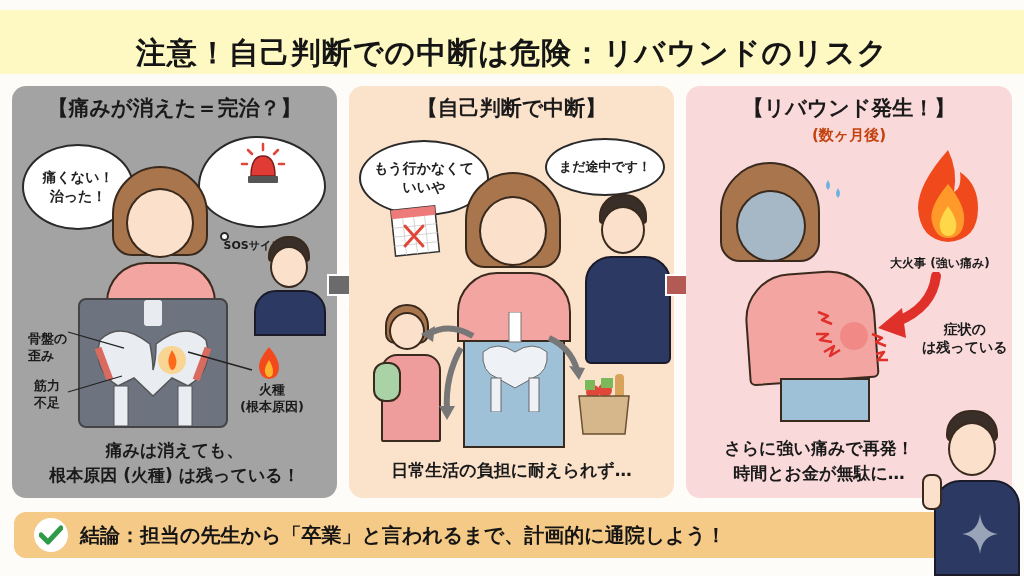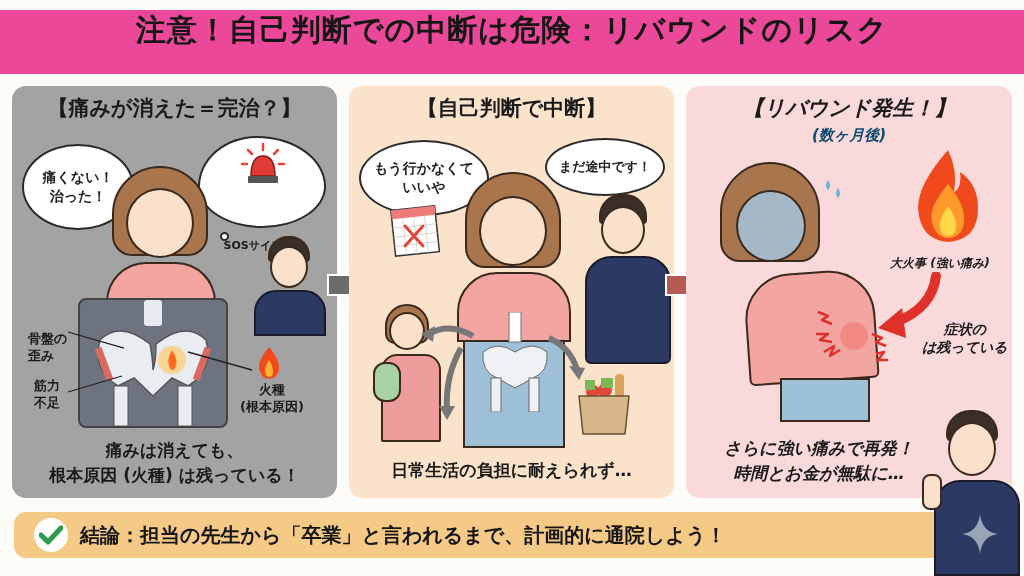--- a/index.html
+++ b/index.html
@@ -1,38 +1,38 @@
 <!DOCTYPE html>
 <html><head>
 <meta charset="utf-8">
 <style>
   * { box-sizing: border-box; margin: 0; padding: 0; }
   html, body { width: 1024px; height: 576px; overflow: hidden; background: #fefcf8; }
   body { font-family: "DejaVu Sans", sans-serif; color: #1e1e1e; position: relative; }
 
   .title-bar {
     position: absolute; left: 0; top: 10px; width: 1024px; height: 64px;
-    background: #ec4899; display: flex; align-items: flex-start; justify-content: center;
+    background: #fef9c3; display: flex; align-items: flex-end; justify-content: center;
   }
   .title-bar h1 { font-size: 30px; font-weight: bold; letter-spacing: 1px; color: #151515; }
 
   .panel {
     position: absolute; top: 86px; height: 412px; border-radius: 14px; overflow: hidden;
   }
   .panel-1 { left: 12px; width: 325px; background: #a3a3a3; }
   .panel-2 { left: 349px; width: 325px; background: #fbe2cb; }
-  .panel-3 { left: 686px; width: 326px; background: #f9d9da; font-style: italic; }
+  .panel-3 { left: 686px; width: 326px; background: #f9d9da; }
 
   .panel-title {
     position: absolute; left: 0; right: 0; top: 8px; text-align: center;
     font-size: 21px; font-weight: bold; color: #1a1a1a;
   }
   .panel-subtitle {
     position: absolute; left: 0; right: 0; top: 40px; text-align: center;
-    font-size: 15px; font-weight: bold; color: #0c4a6e;
+    font-size: 15px; font-weight: bold; color: #c2410c;
   }
   .caption {
     position: absolute; left: 0; right: 0; text-align: center;
     font-size: 17px; font-weight: bold; line-height: 1.45; color: #1a1a1a;
   }
 
   .bubble {
     position: absolute; background: #fff; border: 2px solid #2a2a2a; border-radius: 50%;
     display: flex; align-items: center; justify-content: center; text-align: center;
     font-size: 14px; font-weight: bold; line-height: 1.35; padding: 6px;

